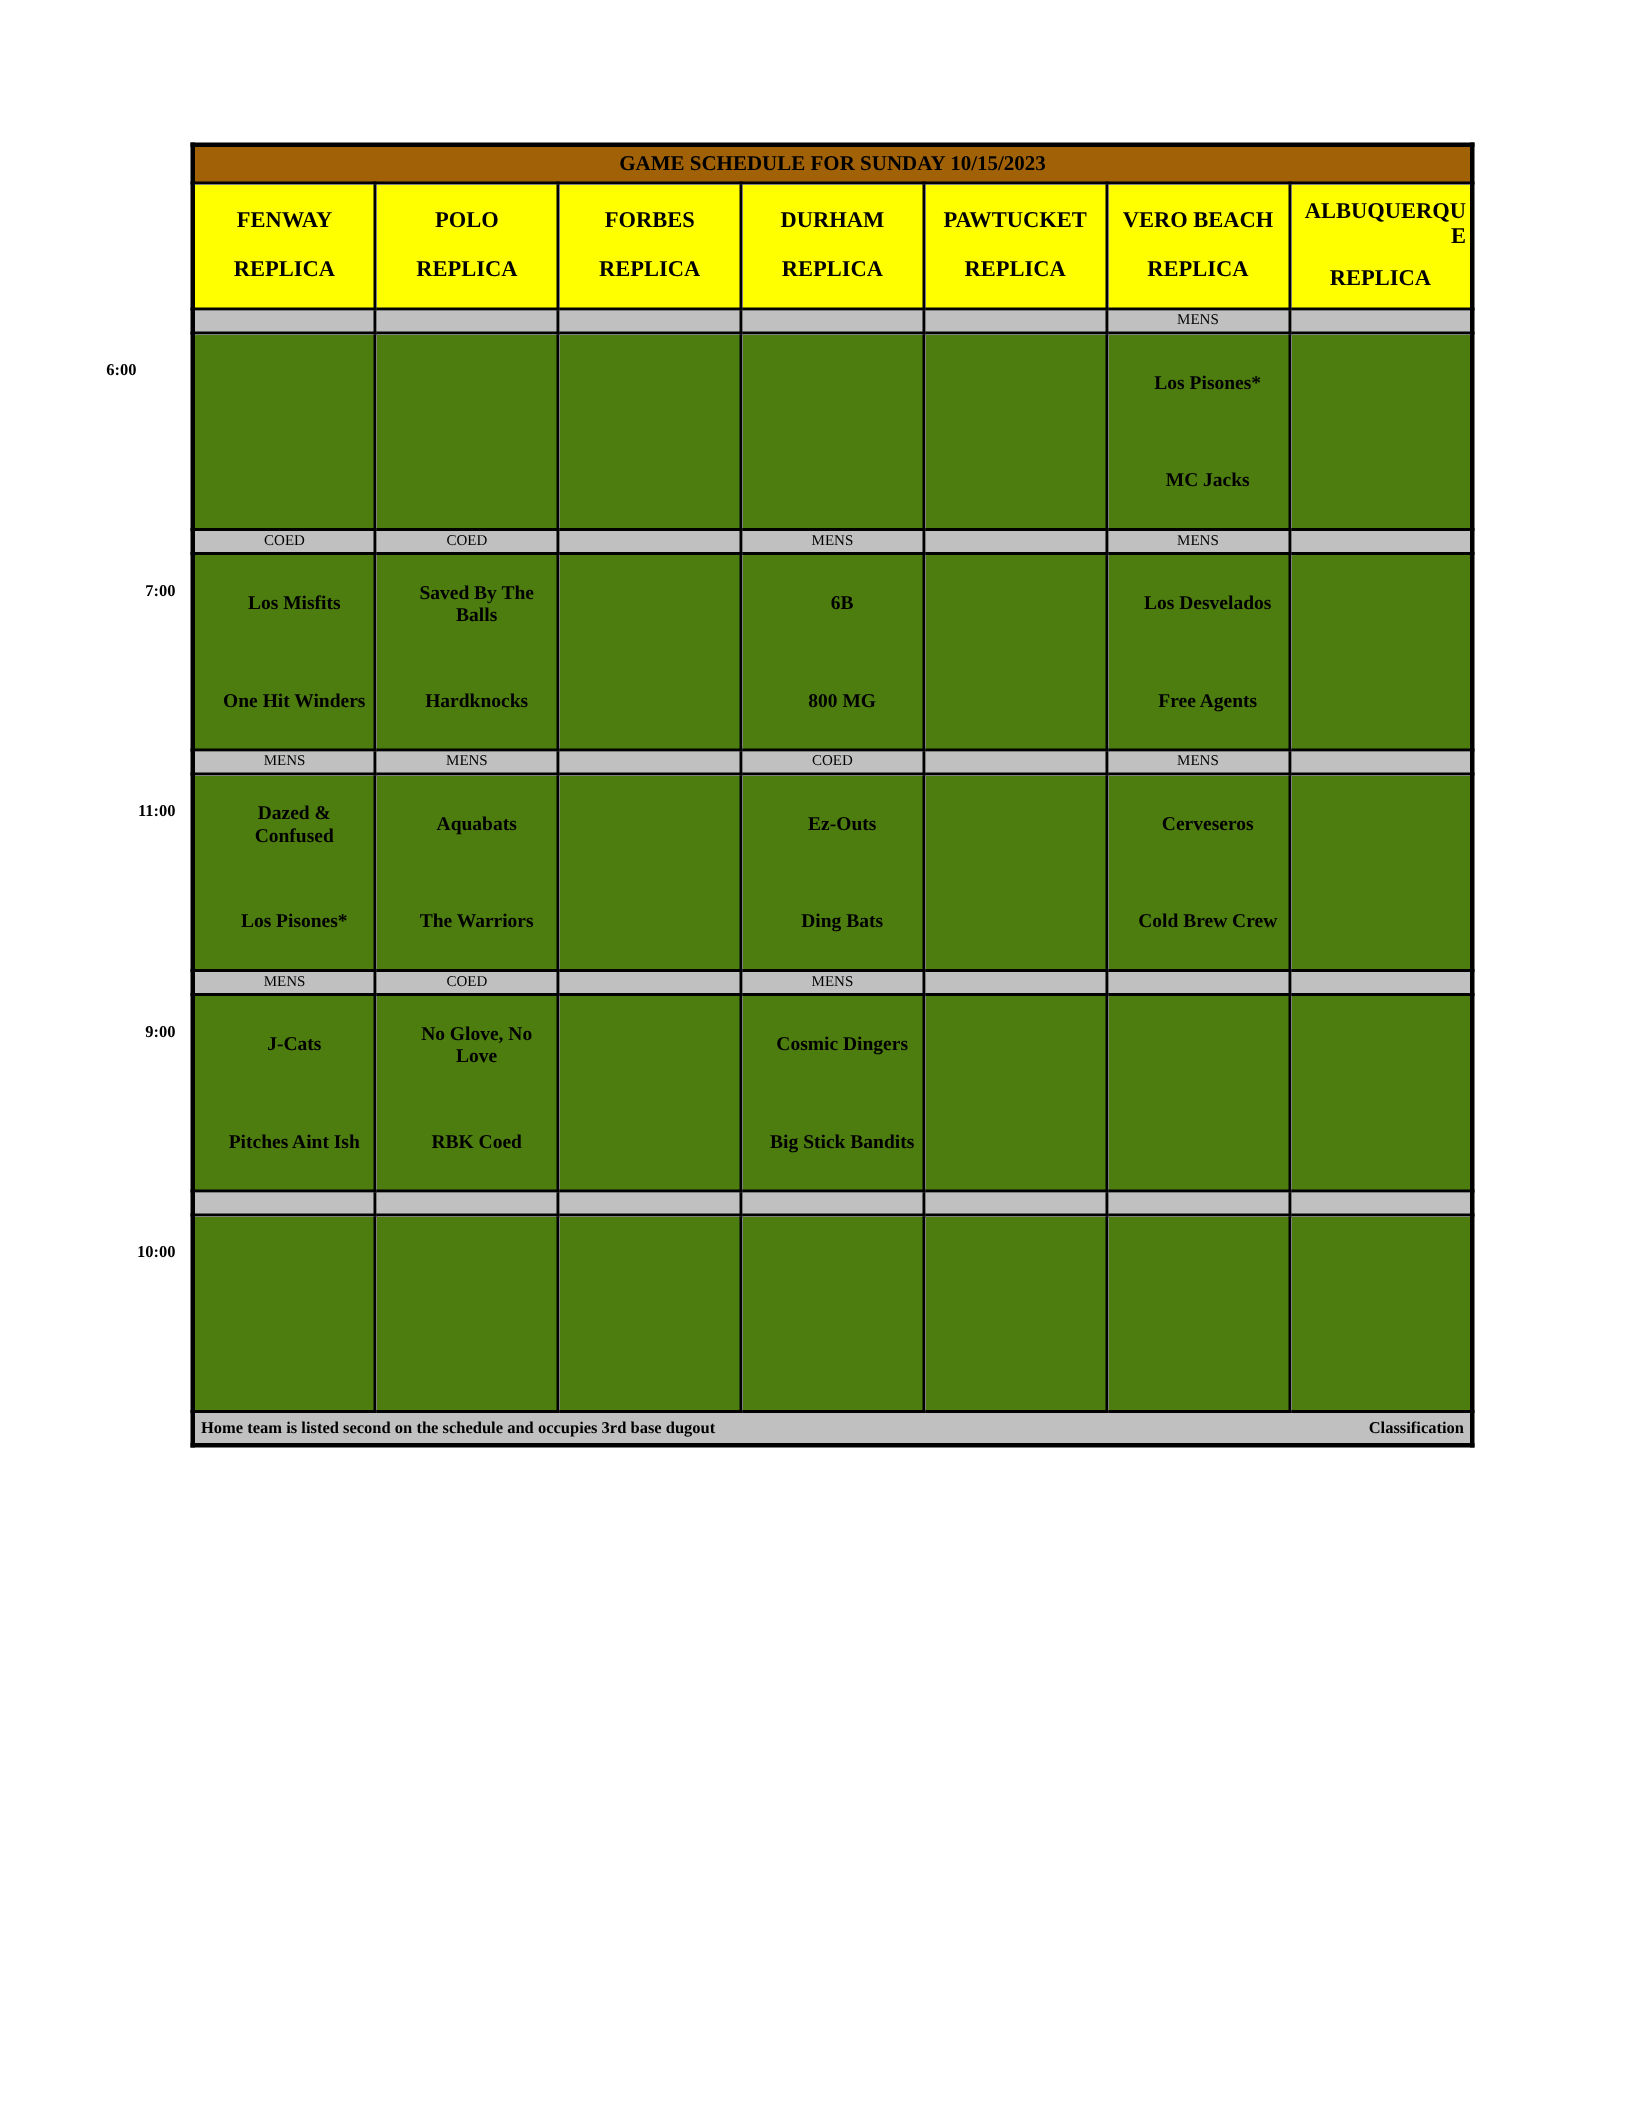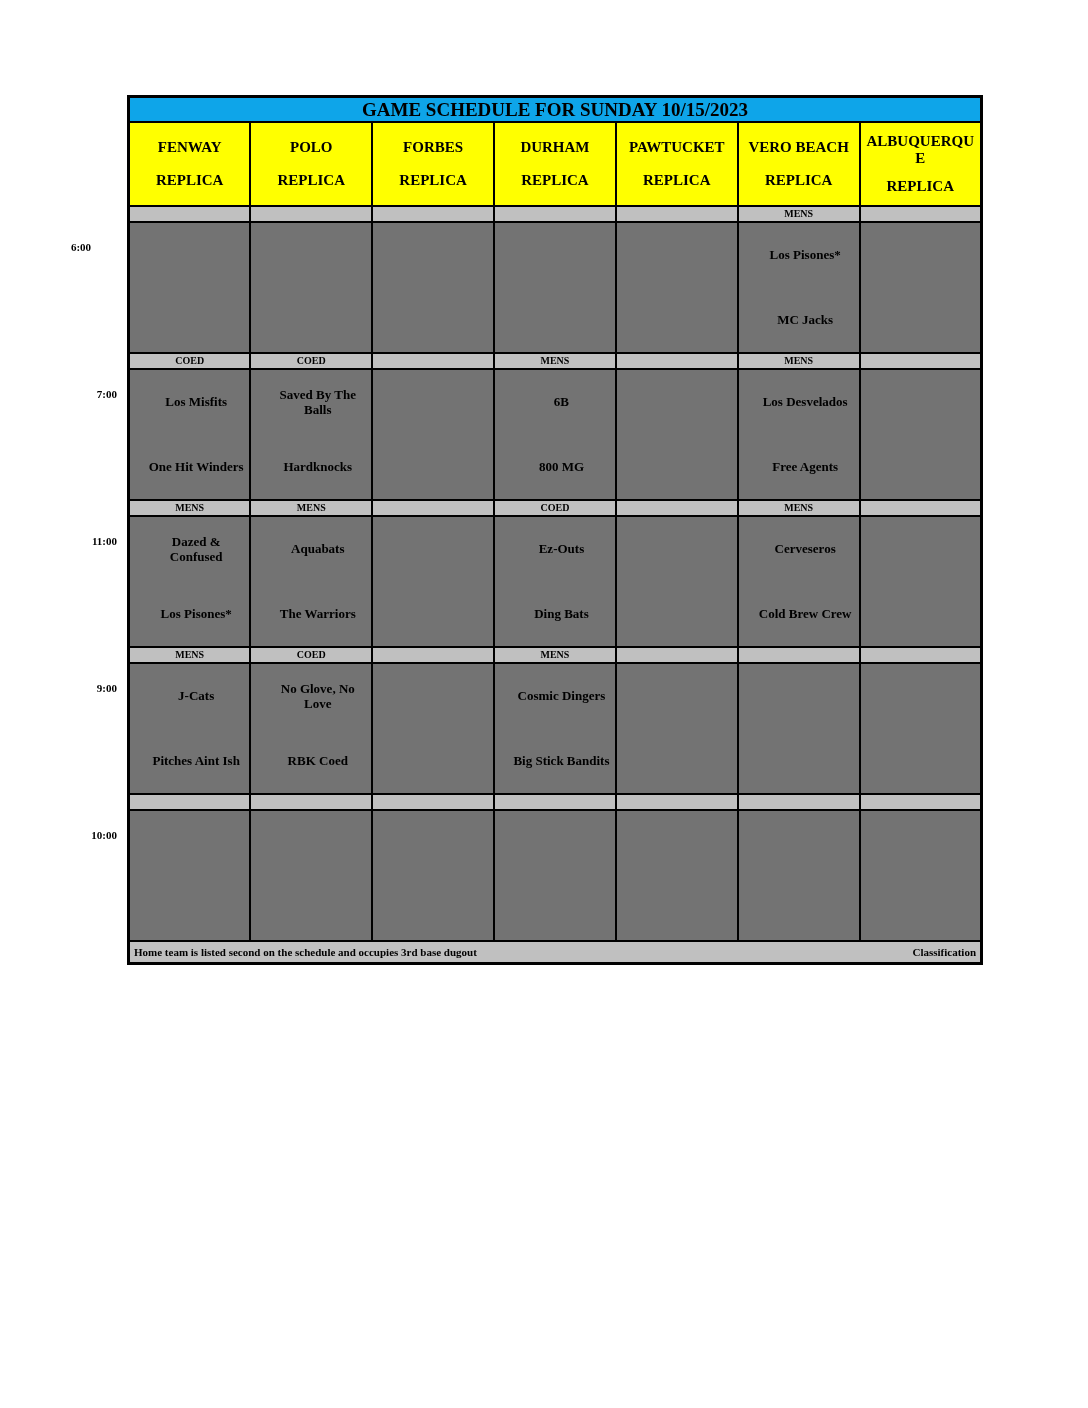--- a/index.html
+++ b/index.html
@@ -23,60 +23,60 @@
     border-collapse: collapse;
     table-layout: fixed;
     border: 3px solid #000000;
   }
   table.sched td {
     border: 2px solid #000000;
     padding: 0;
     overflow: hidden;
   }
   tr.title-row td {
-    background: #0ea5e9;
+    background: #a16207;
     height: 23px;
     text-align: center;
     vertical-align: middle;
     font-weight: bold;
-    font-size: 19px;
+    font-size: 14px;
   }
   tr.header-row td {
     background: #ffff00;
     height: 76px;
     vertical-align: middle;
   }
   .field-head {
     display: flex;
     flex-direction: column;
     justify-content: space-evenly;
     align-items: center;
     height: 82px;
-    text-align: center;
+    text-align: right;
     font-weight: bold;
     font-size: 15px;
     line-height: 1.15;
     padding: 0 2px;
   }
   .field-head .fname {
     overflow-wrap: break-word;
     word-break: break-word;
     max-width: 114px;
   }
   tr.strip-row td {
     background: #c0c0c0;
     height: 14px;
     text-align: center;
     vertical-align: middle;
-    font-weight: bold;
+    font-weight: normal;
     font-size: 10px;
     line-height: 14px;
   }
   tr.game-row td {
-    background: #737373;
+    background: #4d7c0f;
     height: 129px;
     vertical-align: top;
     padding-left: 13px;
   }
   .game {
     display: flex;
     flex-direction: column;
     height: 129px;
   }
   .team {

